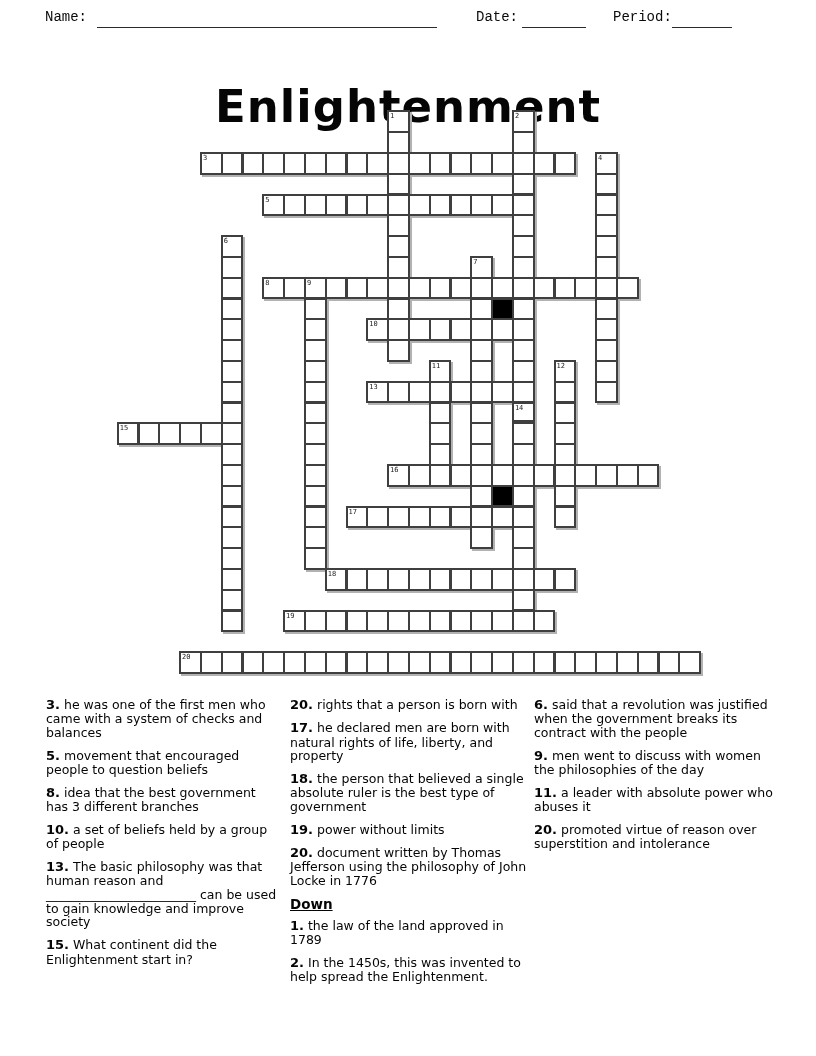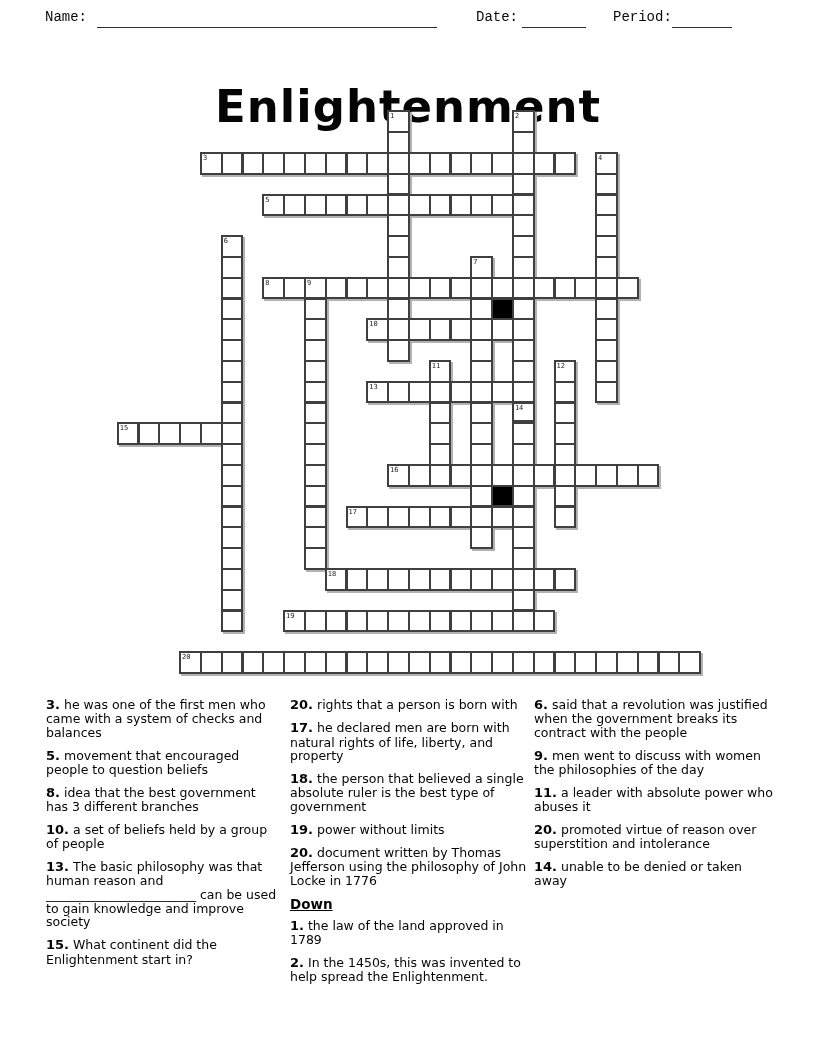--- a/index.html
+++ b/index.html
@@ -329,14 +329,13 @@
     <div class="clue"><b>20.</b> document written by Thomas Jefferson using the philosophy of John Locke in 1776</div>
     <div class="clue-head">Down</div>
     <div class="clue"><b>1.</b> the law of the land approved in 1789</div>
     <div class="clue"><b>2.</b> In the 1450s, this was invented to help spread the Enlightenment.</div>
   </div>
 <div class="clue-col" style="left:534px; width:240px" id="col3">
     <div class="clue"><b>6.</b> said that a revolution was justified when the government breaks its contract with the people</div>
     <div class="clue"><b>9.</b> men went to discuss with women the philosophies of the day</div>
     <div class="clue"><b>11.</b> a leader with absolute power who abuses it</div>
     <div class="clue"><b>20.</b> promoted virtue of reason over superstition and intolerance</div>
-    <div class="clue"><b>14.</b> unable to be denied or taken away</div>
   </div>
 
 </body></html>

